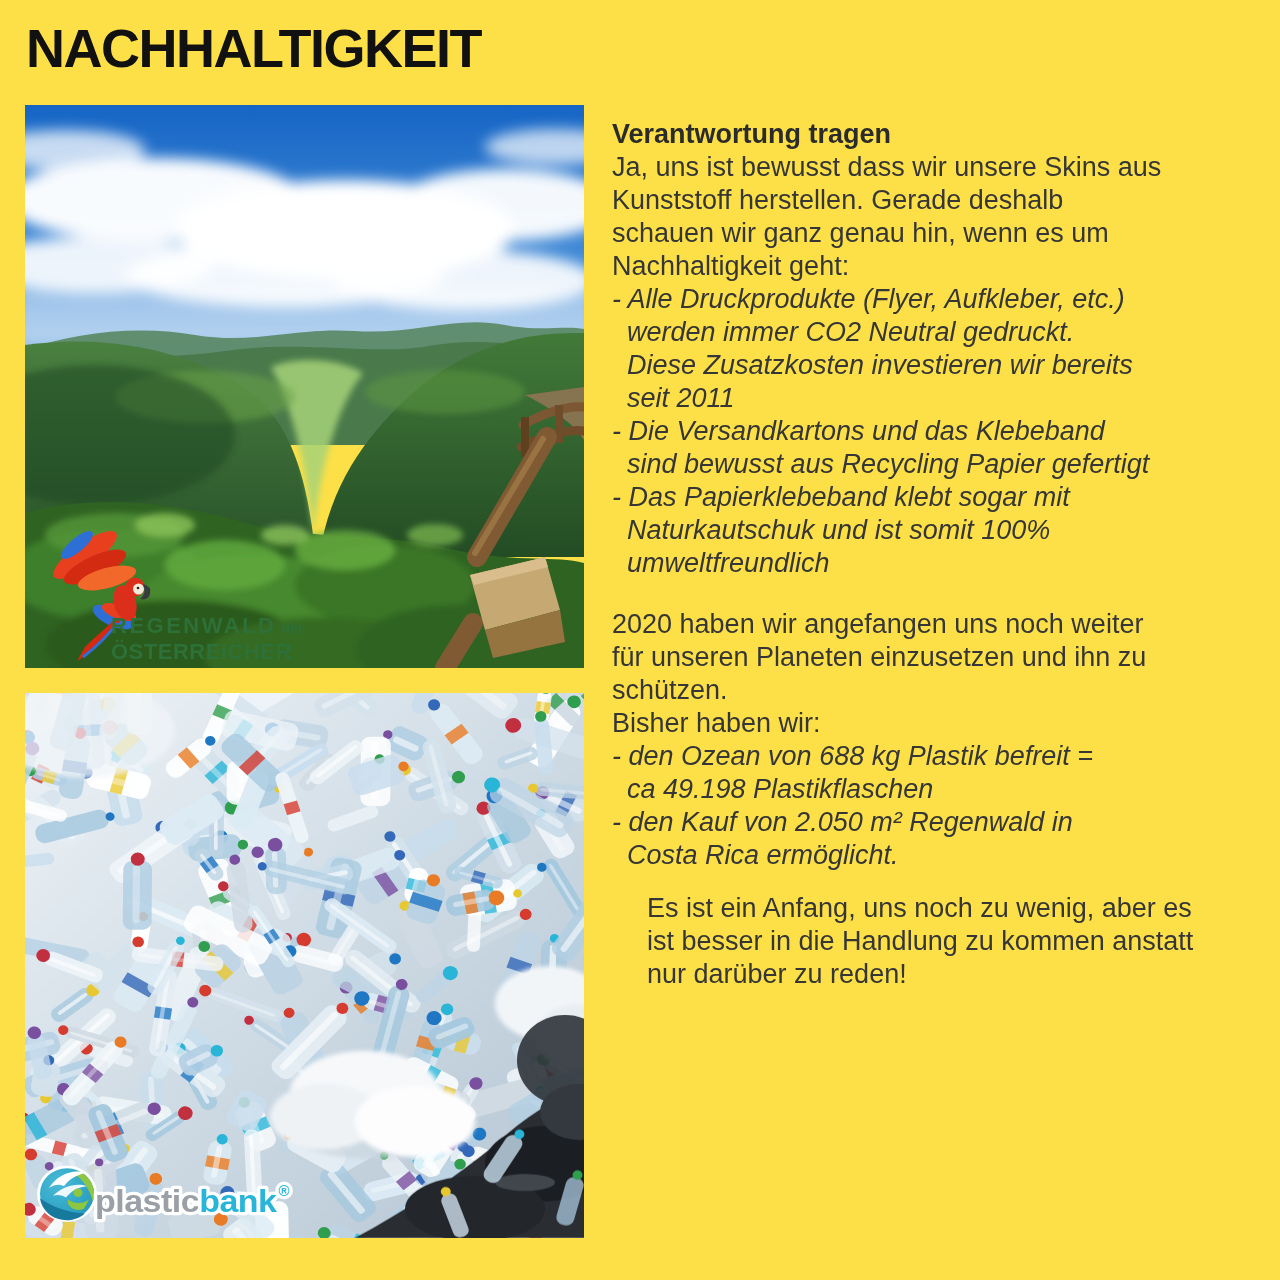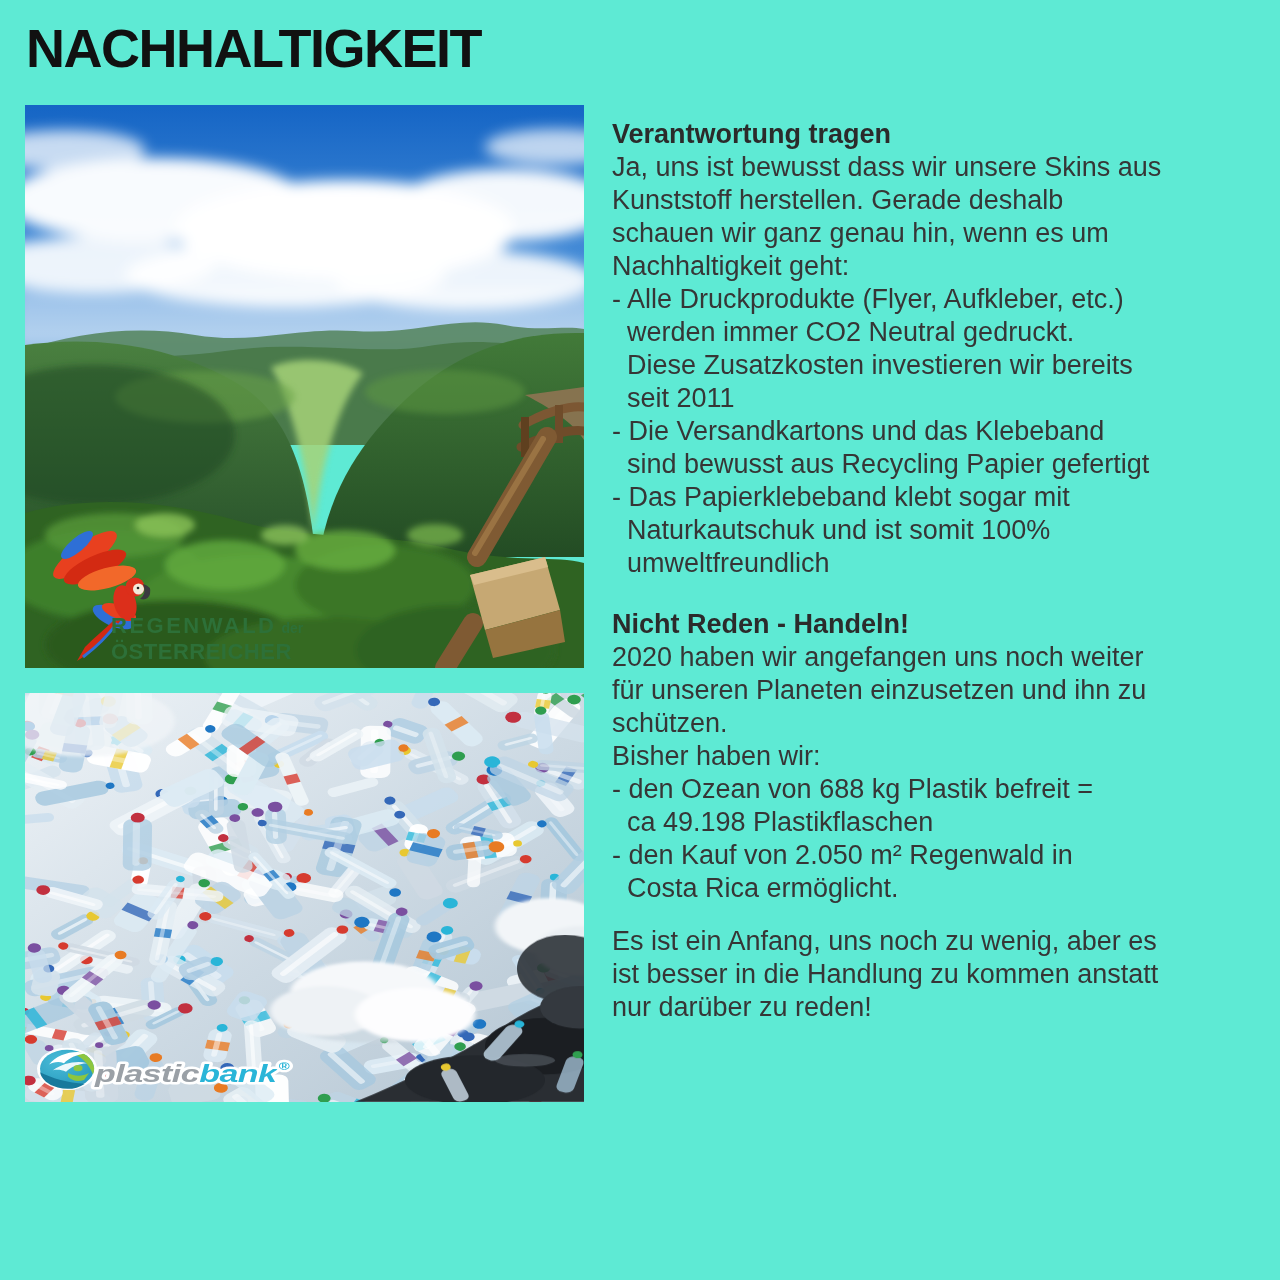--- a/index.html
+++ b/index.html
@@ -1,43 +1,43 @@
 <!DOCTYPE html>
 <html><head>
 <meta charset="utf-8">
 <style>
   html,body{margin:0;padding:0;background:#ffffff;}
   .page{
     position:relative;
     width:1280px;height:1280px;
-    background:#5eead4;
+    background:#fde047;
     font-family:"Liberation Sans", sans-serif;
     overflow:hidden;
   }
   h1.title{
     position:absolute;left:26px;top:18px;margin:0;
     font-size:54px;line-height:60px;font-weight:bold;
     letter-spacing:-1.5px;color:#111111;
   }
   figure.photo{position:absolute;margin:0;padding:0;}
   figure.photo svg{display:block;width:100%;height:100%;}
   .photo-rainforest{left:25px;top:105px;width:559px;height:563px;}
-  .photo-plastic{left:25px;top:693px;width:559px;height:409px;font-style:italic;}
+  .photo-plastic{left:25px;top:693px;width:559px;height:545px;}
   .content{
     position:absolute;left:612px;top:118px;width:658px;
     color:#363636;font-size:27px;line-height:33px;
   }
   .content section{margin:0 0 0 0;}
   .content section + section{margin-top:28px;}
   .content h2{
     margin:0;font-size:27px;line-height:33px;font-weight:bold;color:#2b2b2b;
   }
   .block{white-space:pre-line;margin:0;}
-  .block.bullet{padding-left:15px;text-indent:-15px;}
-  .block.bullet + .block.text{margin-top:20px;}
+  .block.bullet{padding-left:15px;text-indent:-15px;font-style:italic;}
+  .block.bullet + .block.text{margin-top:20px;margin-left:35px;}
   svg text{font-family:"Liberation Sans", sans-serif;}
 </style>
 </head>
 <body>
 
 <div class="page">
 
   <h1 class="title">NACHHALTIGKEIT</h1>
 
   <figure class="photo photo-rainforest">
@@ -1251,21 +1251,20 @@
 werden immer CO2 Neutral gedruckt.
 Diese Zusatzkosten investieren wir bereits
 seit 2011</div>
         <div class="block bullet">- Die Versandkartons und das Klebeband
 sind bewusst aus Recycling Papier gefertigt</div>
         <div class="block bullet">- Das Papierklebeband klebt sogar mit
 Naturkautschuk und ist somit 100%
 umweltfreundlich</div>
       </section>
       <section>
-        <h2>Nicht Reden - Handeln!</h2>
         <div class="block text">2020 haben wir angefangen uns noch weiter
 für unseren Planeten einzusetzen und ihn zu
 schützen.
 Bisher haben wir:</div>
         <div class="block bullet">- den Ozean von 688 kg Plastik befreit =
 ca 49.198 Plastikflaschen</div>
         <div class="block bullet">- den Kauf von 2.050 m² Regenwald in
 Costa Rica ermöglicht.</div>
         <div class="block text">Es ist ein Anfang, uns noch zu wenig, aber es
 ist besser in die Handlung zu kommen anstatt

